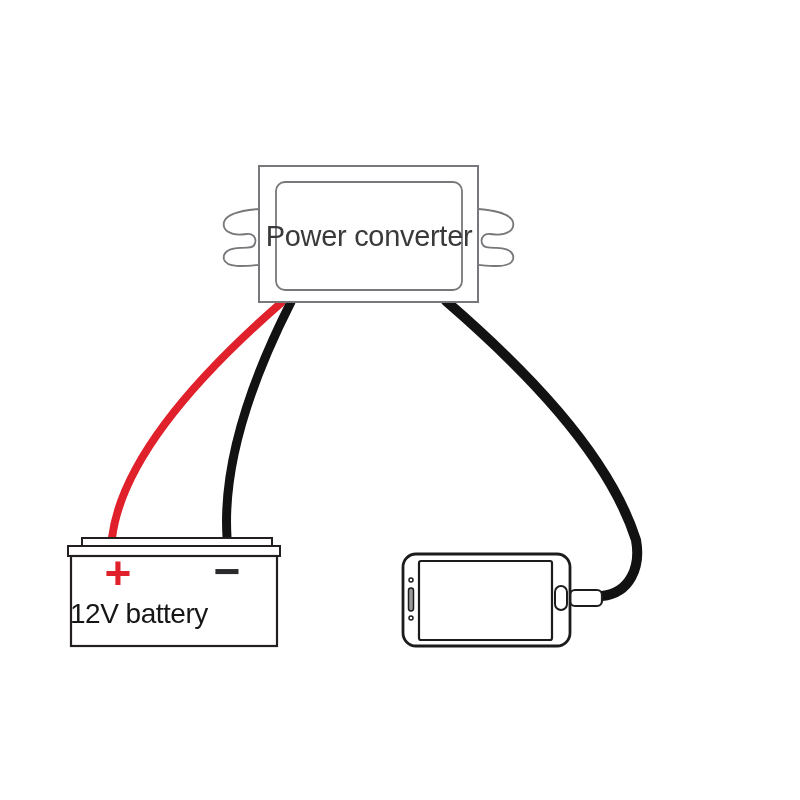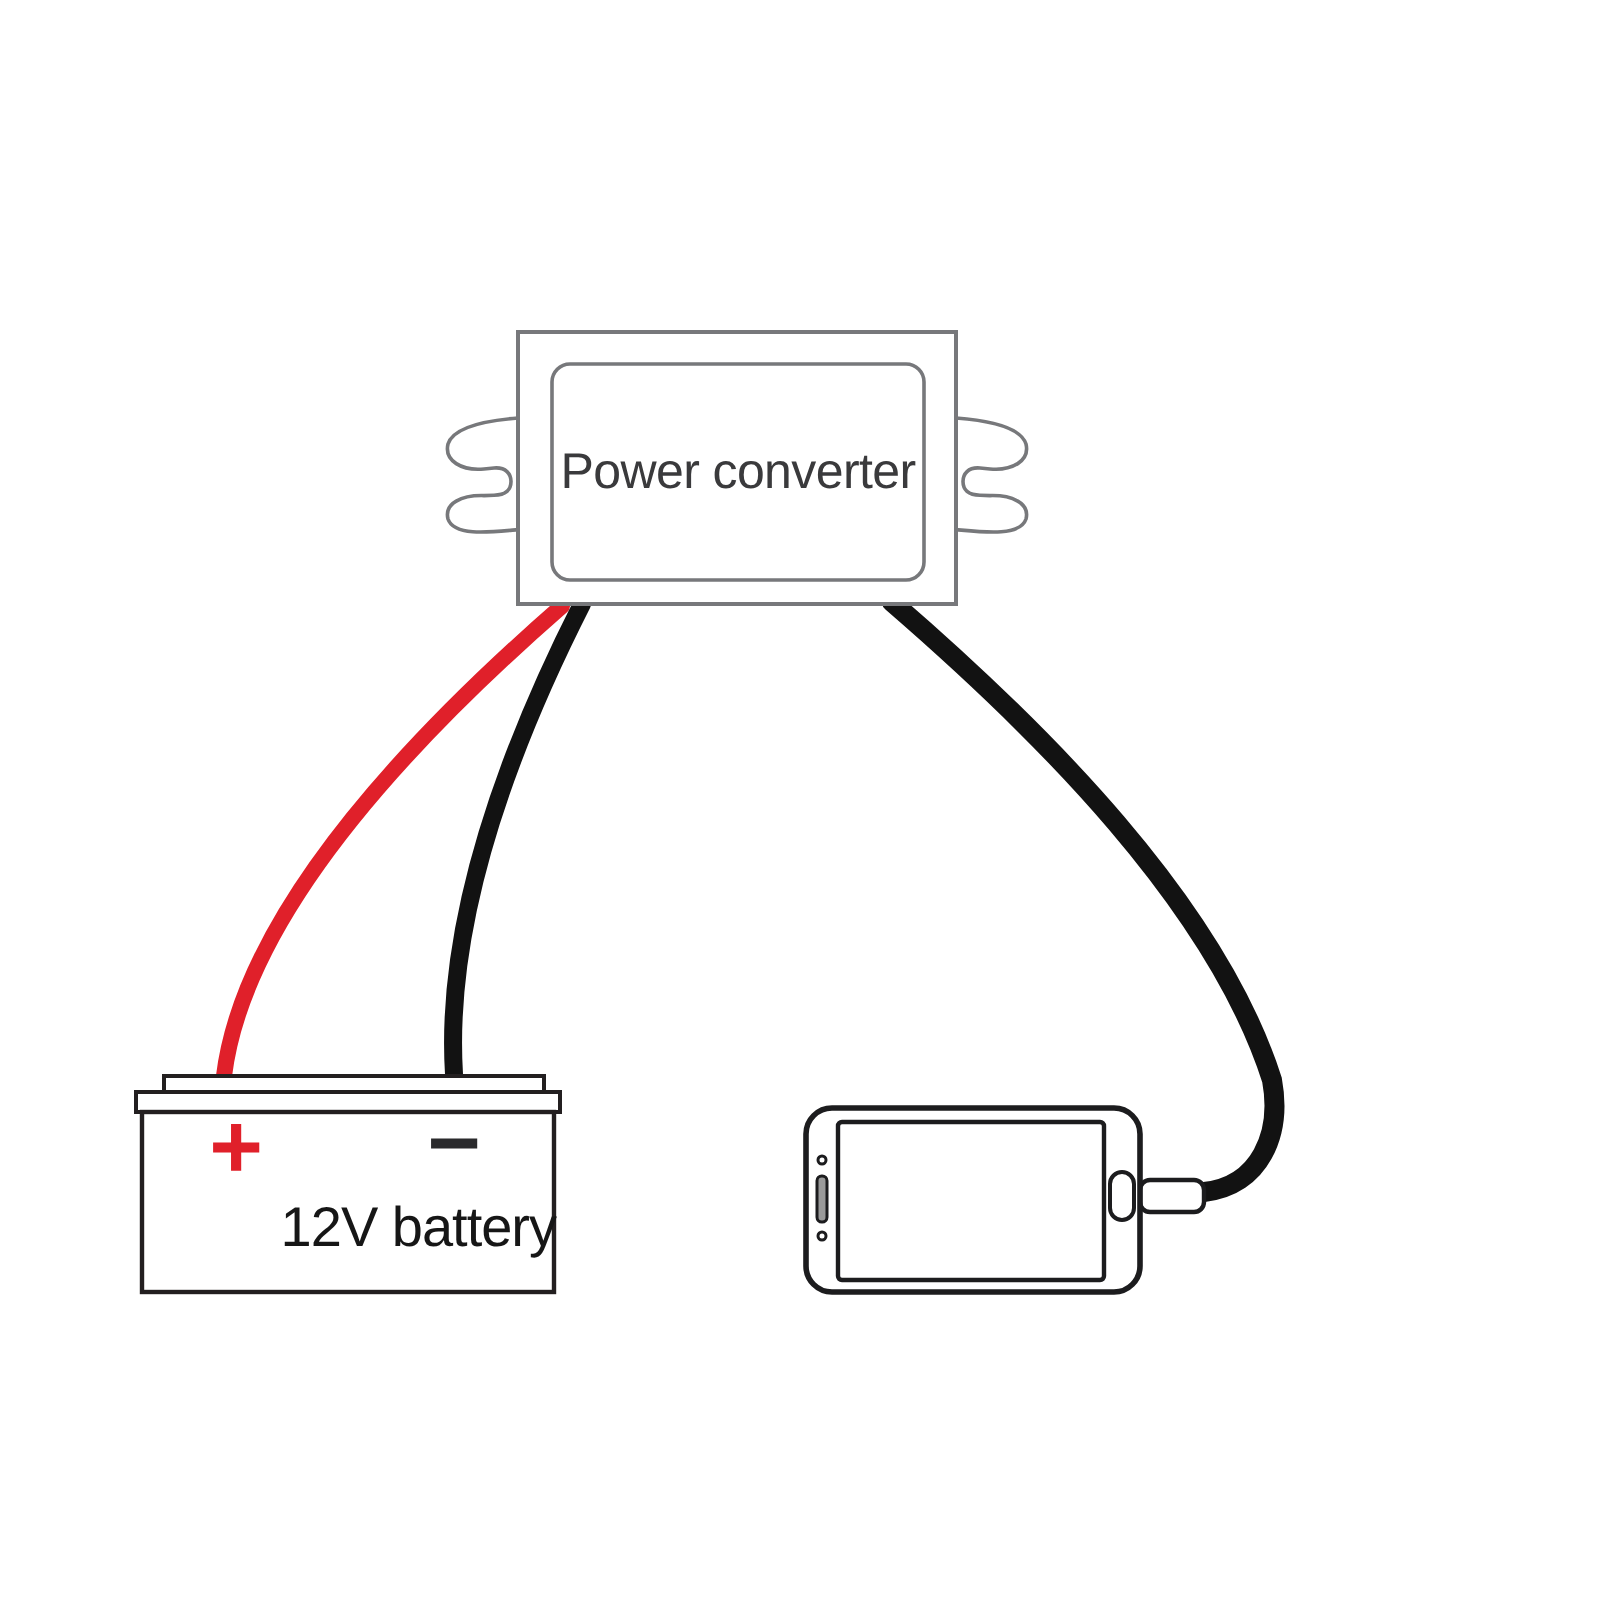--- a/index.html
+++ b/index.html
@@ -5,24 +5,24 @@
   html,body { margin:0; padding:0; background:#ffffff; }
   .canvas {
     position:relative; width:800px; height:800px; background:#ffffff;
     font-family:"Liberation Sans", sans-serif; overflow:hidden;
   }
   .canvas svg { position:absolute; left:0; top:0; }
   .lbl { position:absolute; white-space:nowrap; }
   .lbl-converter {
     left:276px; top:182px; width:186px; height:108px;
     display:flex; align-items:center; justify-content:center;
-    font-size:25px; letter-spacing:-0.3px; color:#3a3a3c;
+    font-size:29px; letter-spacing:-0.3px; color:#3a3a3c;
   }
   .lbl-battery {
-    left:70px; top:598px; width:208px; text-align:right;
+    left:70px; top:598px; width:208px; text-align:left;
     font-size:28px; letter-spacing:-0.5px; color:#161616;
   }
   .lbl-micro {
     left:582px; top:613px;
     font-size:27px; letter-spacing:-0.8px; color:#1c1c1e;
   }
   .sign { position:absolute; width:44px; text-align:center;
     font-size:46px; font-weight:bold; line-height:42px; }
   .sign-plus  { left:96px;  top:552px; color:#e0202a; }
   .sign-minus { left:205px; top:550px; color:#2a2a2c; }

